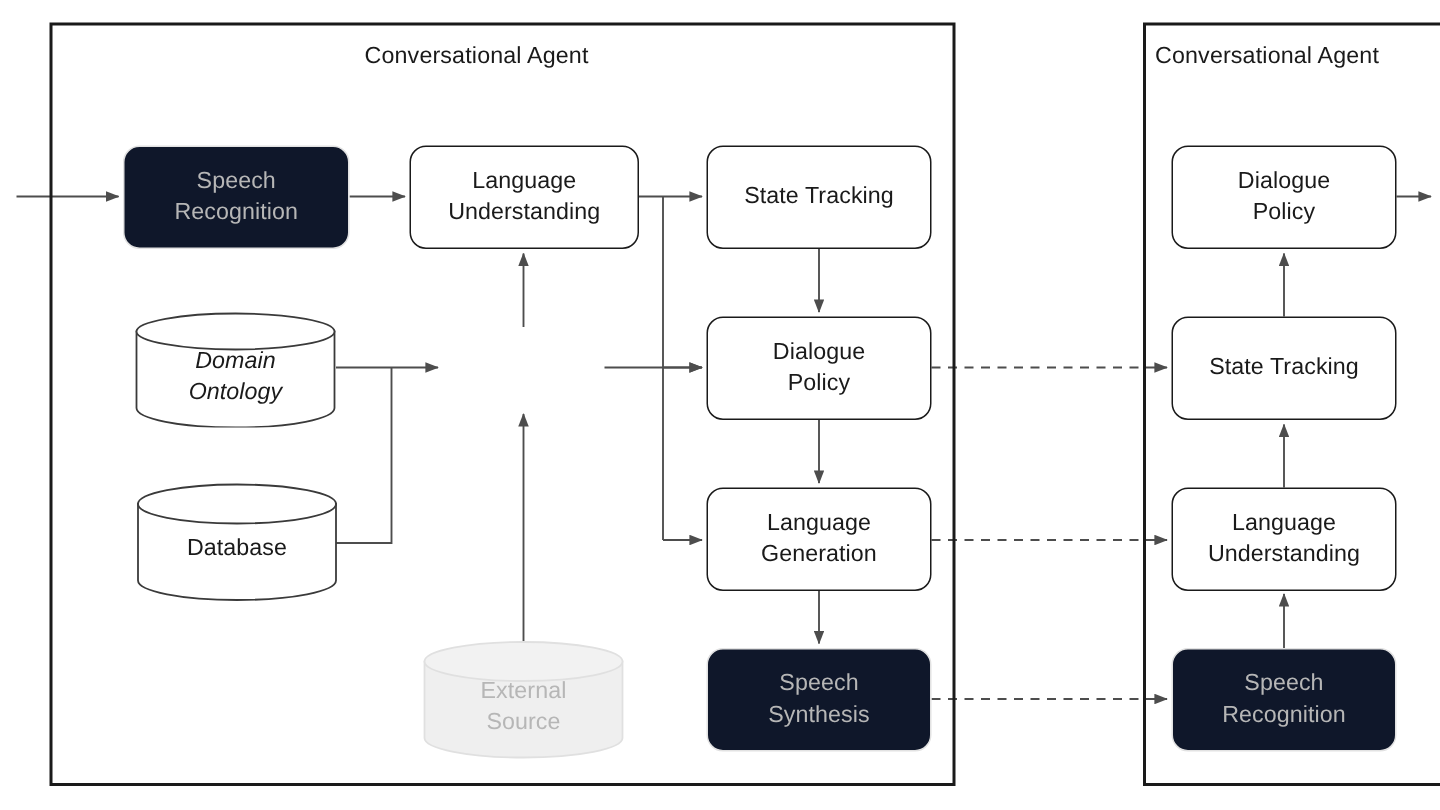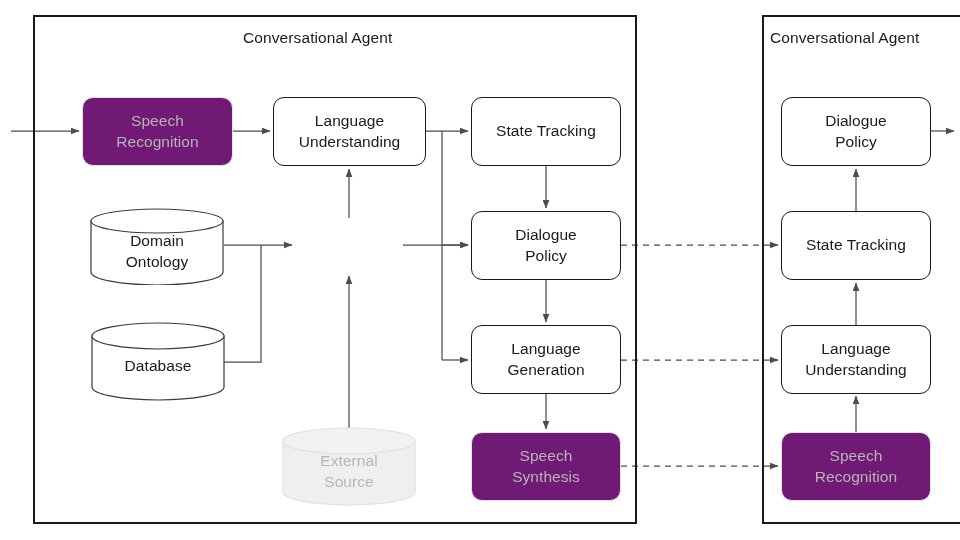--- a/index.html
+++ b/index.html
@@ -47,21 +47,21 @@
     letter-spacing: 0.05px;
   }
   .node.rounded {
     border: 1.4px solid #1a1a1a;
     border-radius: 11px;
     background: #ffffff;
     color: #1a1a1a;
   }
   .node.rounded.muted {
     border-color: #e2e2e2;
-    background: #701a75;
+    background: #0f172a;
     color: #b6b6b6;
   }
   .node .label {
     white-space: pre-line;
     pointer-events: none;
   }
   
   .node.doc {
     border: 0;
     background: transparent;
@@ -172,21 +172,21 @@
     <span class="label">Speech
 Synthesis</span>
   </div>
 
 
   <div class="node cyl" style="left:90px; top:208px; width:134px; height:77px;">
     <svg class="cylshape" viewBox="0 0 134 77" preserveAspectRatio="none" xmlns="http://www.w3.org/2000/svg">
       <path d="M1,13 L1,64 A66,13 0 0 0 133,64 L133,13 Z" fill="#ffffff" stroke="#3a3a3a" stroke-width="1.2"></path>
       <ellipse cx="67" cy="13" rx="66" ry="12" fill="#ffffff" stroke="#3a3a3a" stroke-width="1.2"></ellipse>
     </svg>
-    <span class="label" style="padding-top:10px;">Domain
+    <span class="label" style="padding-top:10px;font-style:italic;">Domain
 Ontology</span>
   </div>
 
   <div class="node cyl muted" style="left:282px; top:427px; width:134px; height:79px;">
     <svg class="cylshape" viewBox="0 0 134 79" preserveAspectRatio="none" xmlns="http://www.w3.org/2000/svg">
       <path d="M1,14 L1,65 A66,13 0 0 0 133,65 L133,14 Z" fill="#efefef" stroke="#e0e0e0" stroke-width="1.2"></path>
       <ellipse cx="67" cy="14" rx="66" ry="13" fill="#f2f2f2" stroke="#e0e0e0" stroke-width="1.2"></ellipse>
     </svg>
     <span class="label" style="padding-top:10px;">External
 Source</span>

